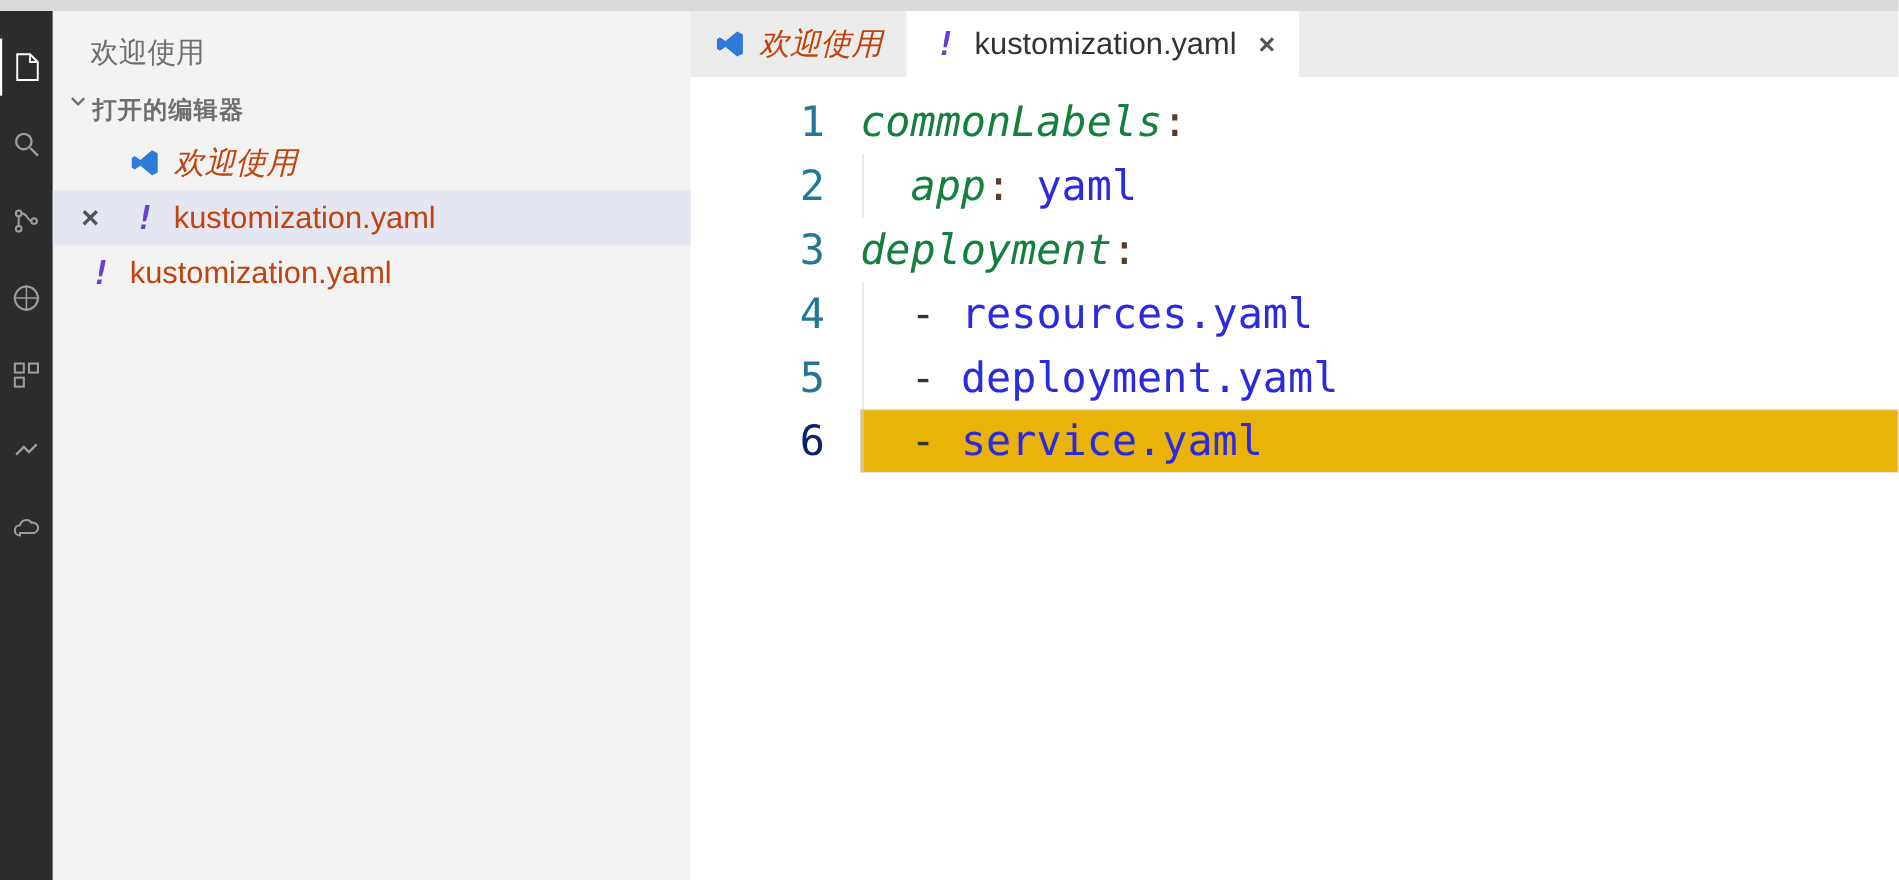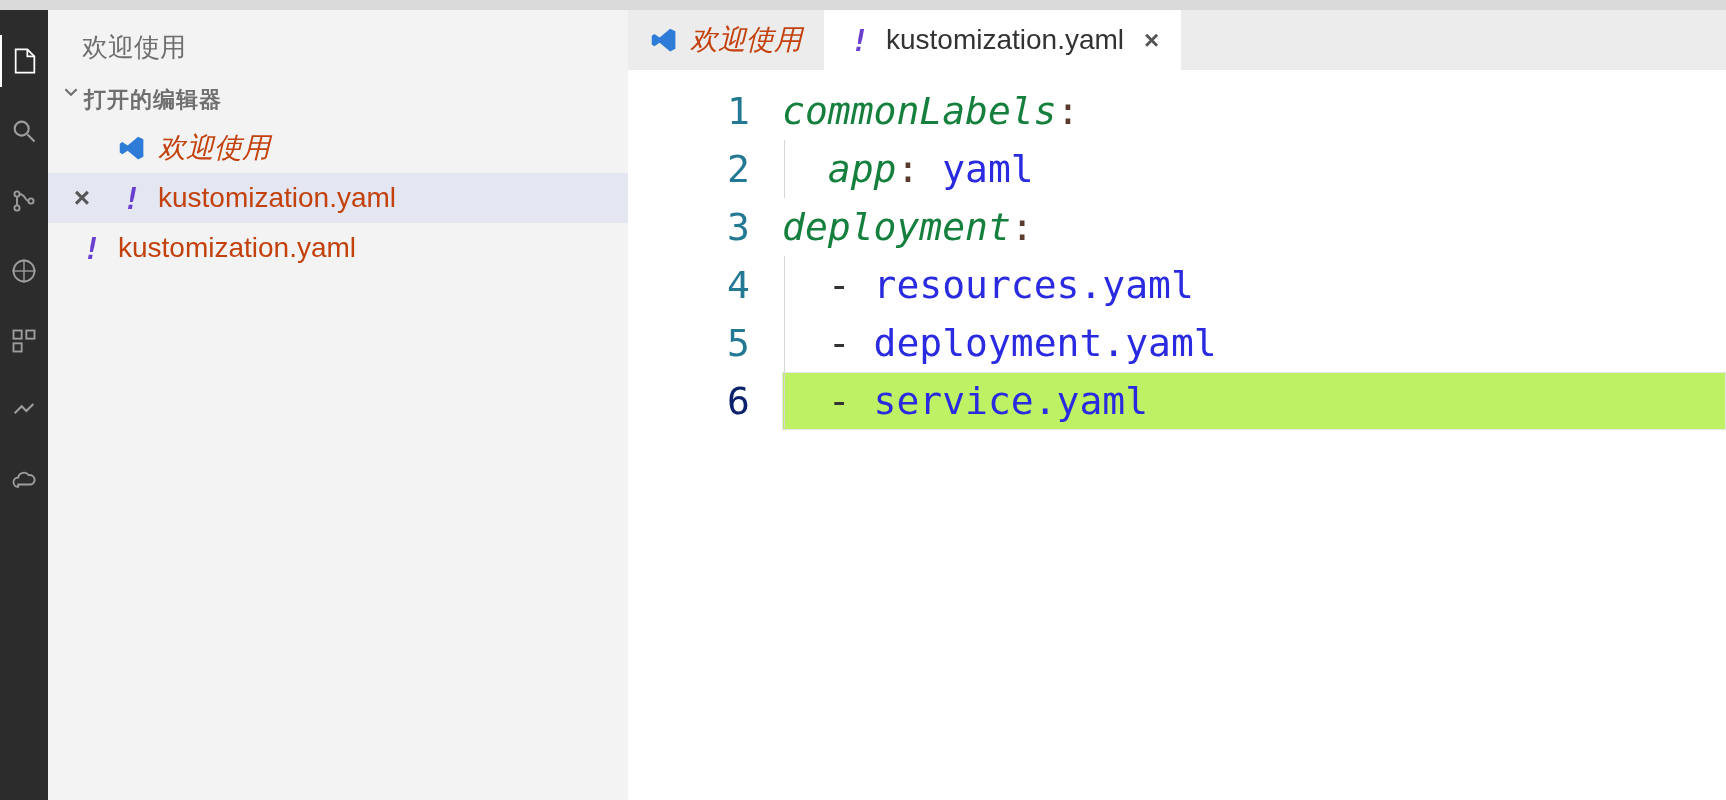--- a/index.html
+++ b/index.html
@@ -40,21 +40,21 @@
   .tab .file-label { font-size:28px; }
   .tab .tab-close { font-size:26px; color:#555; margin-left:8px; font-weight:700;}
 
   
   .code-area { flex:1; display:flex; font-family: Menlo, Consolas, "DejaVu Sans Mono", monospace; font-size:38px; line-height:58px; padding-top:12px;}
   .gutter { width:154px; text-align:right; color:#237893; padding-right:32px; user-select:none;}
   .gutter .ln { height:58px; }
   .gutter .ln.current { color:#0b216b; font-weight:400; }
   .codelines { flex:1; position:relative; }
   .codeline { height:58px; white-space:pre; position:relative; }
-  .codeline.current { background:#bef264; box-shadow: inset 0 0 0 1px #e5e5e5;}
+  .codeline.current { background:#eab308; box-shadow: inset 0 0 0 1px #e5e5e5;}
   .k-key { color:#15803d;font-style:italic; }
   .k-colon { color:#5a3b2e; }
   .k-str { color:#2a2be0; }
   .k-dash { color:#333; }
   .codeline .ig { position:absolute; top:0; height:100%; width:1px; background:#d6d6d6; }
 </style>
 </head>
 <body>
 
 <div class="topbar"></div>

